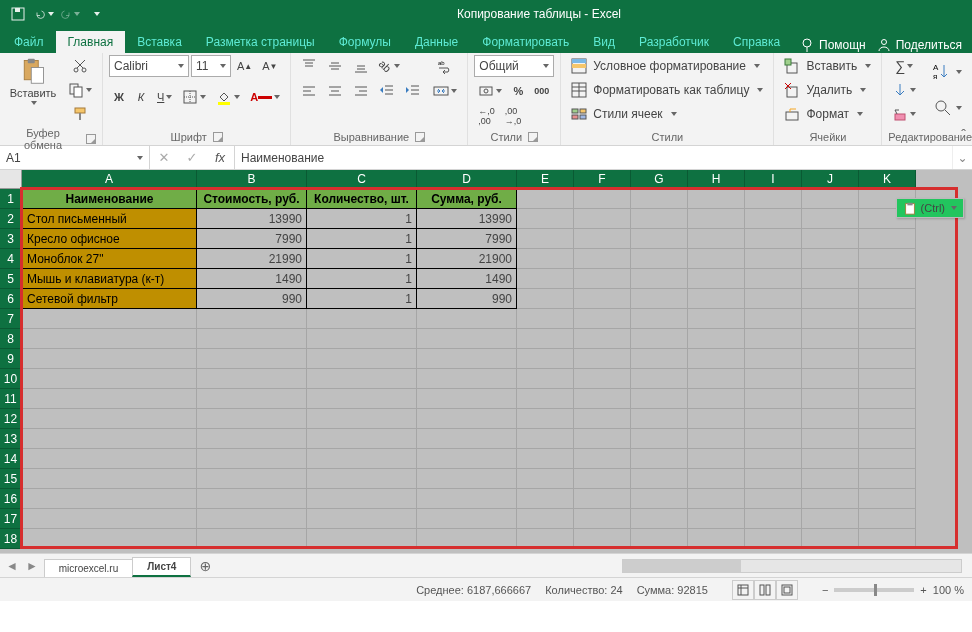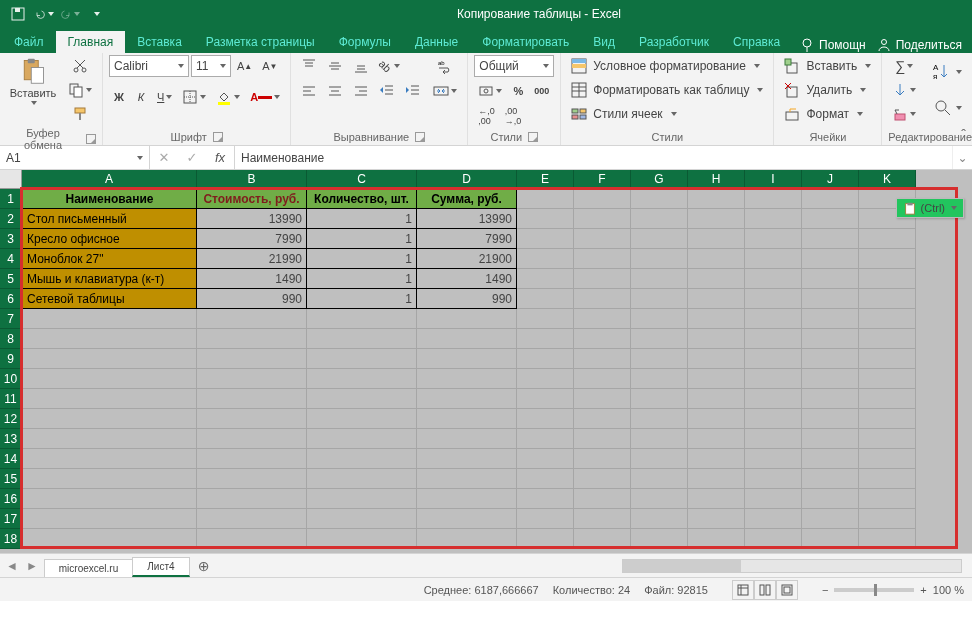--- a/index.html
+++ b/index.html
@@ -71,21 +71,21 @@
 
 .selection-border { position: absolute; border: 3px solid #d62e2e; pointer-events: none; }
 
 .paste-badge { position: absolute; top: 28px; right: 8px; background: #22c55e; border: 1px solid #bbb; font-size: 11px; padding: 2px 6px; display: flex; align-items: center; gap: 4px; box-shadow: 1px 1px 2px rgba(0,0,0,.2); }
 
 
 .sheet-bar { height: 24px; border-top: 1px solid #d4d4d4; background: #f3f3f3; display: flex; align-items: center; }
 .sheet-nav { display: flex; padding: 0 6px; gap: 8px; color: #888; }
 .sheet-tabs { display: flex; align-items: flex-end; height: 100%; }
 .sheet-tab { padding: 3px 14px; border: 1px solid #ccc; border-bottom: none; background: #fff; font-size: 10px; margin-right: -1px; }
-.sheet-tab.active { background: #fff; border-bottom: 2px solid #0e7141; font-weight: normal; }
+.sheet-tab.active { background: #fff; border-bottom: 2px solid #0e7141; font-weight: bold; }
 .sheet-add { width: 22px; height: 22px; display: flex; align-items: center; justify-content: center; color: #666; font-size: 14px; border: 1px solid transparent; border-radius: 50%; margin-left: 4px; }
 .hscroll-area { flex: 1; padding: 0 10px; display: flex; align-items: center; }
 .hscroll { height: 14px; background: #e6e6e6; width: 340px; margin-left: auto; position: relative; border: 1px solid #ccc; }
 .hscroll-thumb { position: absolute; left: 0; top: 0; bottom: 0; width: 35%; background: #cdcdcd; }
 
 
 .status-bar { height: 24px; background: #f3f3f3; border-top: 1px solid #d4d4d4; display: flex; align-items: center; padding: 0 8px; font-size: 11px; color: #555; gap: 14px; }
 .status-bar .agg { margin-left: auto; display: flex; gap: 14px; }
 .view-btns { display: flex; gap: 0; margin-left: 10px; }
 .view-btn { width: 22px; height: 20px; border: 1px solid #ccc; display: flex; align-items: center; justify-content: center; }
@@ -533,21 +533,21 @@
         <div class="row-h">14</div>
         <div class="row-h">15</div>
         <div class="row-h">16</div>
         <div class="row-h">17</div>
         <div class="row-h">18</div>
       </div>
     <div class="cells" id="cells">
       <div class="selection-border" style="left:-2px;top:-2px;width:938px;height:362px"></div>
     <div class="cell-row">
           <div class="cell" style="width: 175px; background: rgb(112, 173, 71); color: rgb(0, 0, 0); font-weight: bold; justify-content: center; border-width: 1px; border-style: solid; border-color: rgb(0, 0, 0);">Наименование</div>
-          <div class="cell" style="width: 110px; background: rgb(112, 173, 71); color: #7f1d1d; font-weight: bold; justify-content: center; border-right: 1px solid rgb(0, 0, 0); border-bottom: 1px solid rgb(0, 0, 0); border-top: 1px solid rgb(0, 0, 0);">Стоимость, руб.</div>
+          <div class="cell" style="width: 110px; background: rgb(112, 173, 71); color: #000000; font-weight: bold; justify-content: center; border-right: 1px solid rgb(0, 0, 0); border-bottom: 1px solid rgb(0, 0, 0); border-top: 1px solid rgb(0, 0, 0);">Стоимость, руб.</div>
           <div class="cell" style="width: 110px; background: rgb(112, 173, 71); color: rgb(0, 0, 0); font-weight: bold; justify-content: center; border-right: 1px solid rgb(0, 0, 0); border-bottom: 1px solid rgb(0, 0, 0); border-top: 1px solid rgb(0, 0, 0);">Количество, шт.</div>
           <div class="cell" style="width: 100px; background: rgb(112, 173, 71); color: rgb(0, 0, 0); font-weight: bold; justify-content: center; border-right: 1px solid rgb(0, 0, 0); border-bottom: 1px solid rgb(0, 0, 0); border-top: 1px solid rgb(0, 0, 0);">Сумма, руб.</div>
           <div class="cell" style="width: 57px; background: rgb(191, 191, 191);"></div>
           <div class="cell" style="width: 57px; background: rgb(191, 191, 191);"></div>
           <div class="cell" style="width: 57px; background: rgb(191, 191, 191);"></div>
           <div class="cell" style="width: 57px; background: rgb(191, 191, 191);"></div>
           <div class="cell" style="width: 57px; background: rgb(191, 191, 191);"></div>
           <div class="cell" style="width: 57px; background: rgb(191, 191, 191);"></div>
           <div class="cell" style="width: 57px; background: rgb(191, 191, 191);"></div>
         </div>
@@ -597,21 +597,21 @@
           <div class="cell" style="width: 100px; border-right: 1px solid rgb(0, 0, 0); border-bottom: 1px solid rgb(0, 0, 0); background: rgb(191, 191, 191); justify-content: flex-end;">1490</div>
           <div class="cell" style="width: 57px; background: rgb(191, 191, 191);"></div>
           <div class="cell" style="width: 57px; background: rgb(191, 191, 191);"></div>
           <div class="cell" style="width: 57px; background: rgb(191, 191, 191);"></div>
           <div class="cell" style="width: 57px; background: rgb(191, 191, 191);"></div>
           <div class="cell" style="width: 57px; background: rgb(191, 191, 191);"></div>
           <div class="cell" style="width: 57px; background: rgb(191, 191, 191);"></div>
           <div class="cell" style="width: 57px; background: rgb(191, 191, 191);"></div>
         </div>
         <div class="cell-row">
-          <div class="cell" style="width: 175px; border-right: 1px solid rgb(0, 0, 0); border-bottom: 1px solid rgb(0, 0, 0); border-left: 1px solid rgb(0, 0, 0); background: rgb(191, 143, 0); color: rgb(0, 0, 0);">Сетевой таблицы</div>
+          <div class="cell" style="width: 175px; border-right: 1px solid rgb(0, 0, 0); border-bottom: 1px solid rgb(0, 0, 0); border-left: 1px solid rgb(0, 0, 0); background: rgb(191, 143, 0); color: rgb(0, 0, 0);">Сетевой фильтр</div>
           <div class="cell" style="width: 110px; border-right: 1px solid rgb(0, 0, 0); border-bottom: 1px solid rgb(0, 0, 0); background: rgb(191, 191, 191); justify-content: flex-end;">990</div>
           <div class="cell" style="width: 110px; border-right: 1px solid rgb(0, 0, 0); border-bottom: 1px solid rgb(0, 0, 0); background: rgb(191, 191, 191); justify-content: flex-end;">1</div>
           <div class="cell" style="width: 100px; border-right: 1px solid rgb(0, 0, 0); border-bottom: 1px solid rgb(0, 0, 0); background: rgb(191, 191, 191); justify-content: flex-end;">990</div>
           <div class="cell" style="width: 57px; background: rgb(191, 191, 191);"></div>
           <div class="cell" style="width: 57px; background: rgb(191, 191, 191);"></div>
           <div class="cell" style="width: 57px; background: rgb(191, 191, 191);"></div>
           <div class="cell" style="width: 57px; background: rgb(191, 191, 191);"></div>
           <div class="cell" style="width: 57px; background: rgb(191, 191, 191);"></div>
           <div class="cell" style="width: 57px; background: rgb(191, 191, 191);"></div>
           <div class="cell" style="width: 57px; background: rgb(191, 191, 191);"></div>
@@ -798,21 +798,21 @@
     <div class="hscroll">
         <div class="hscroll-thumb"></div>
       </div>
   </div>
 </div>
 
 <div class="status-bar">
   <div class="agg">
     <span><span>Среднее:</span> <span>6187,666667</span></span>
     <span><span>Количество:</span> <span>24</span></span>
-    <span><span>Файл:</span> <span>92815</span></span>
+    <span><span>Сумма:</span> <span>92815</span></span>
   </div>
   <div class="view-btns">
     <div class="view-btn">
         <svg width="12" height="12" viewBox="0 0 12 12">
           <rect x="1" y="1" width="10" height="10" fill="none" stroke="#555"></rect>
           <line x1="4" y1="1" x2="4" y2="11" stroke="#555"></line>
           <line x1="1" y1="4" x2="11" y2="4" stroke="#555"></line>
         </svg>
       </div>
     <div class="view-btn">

